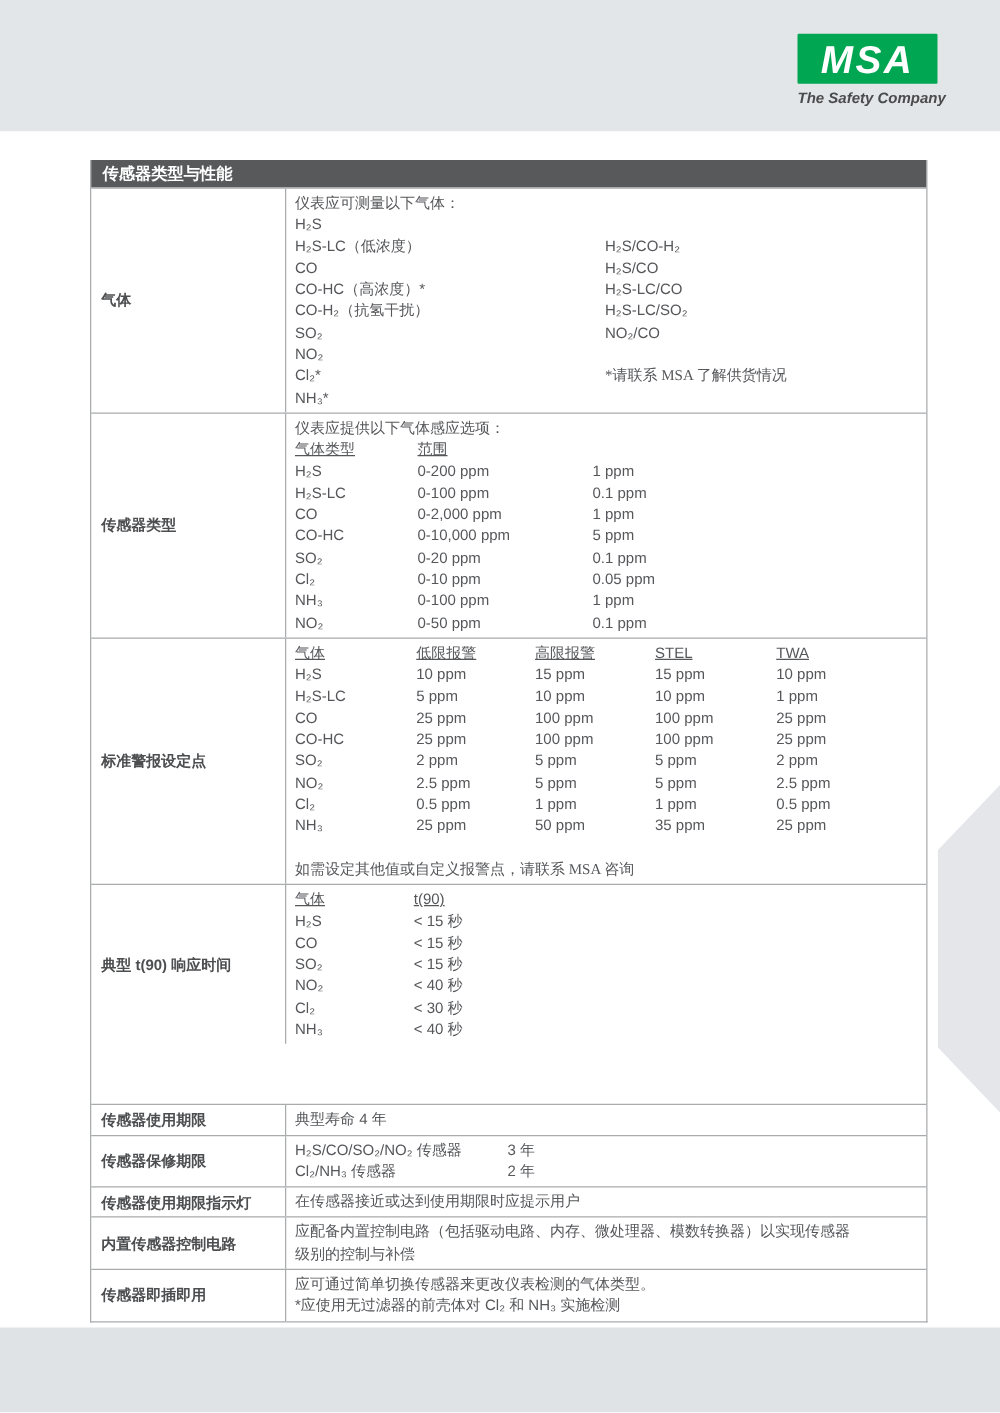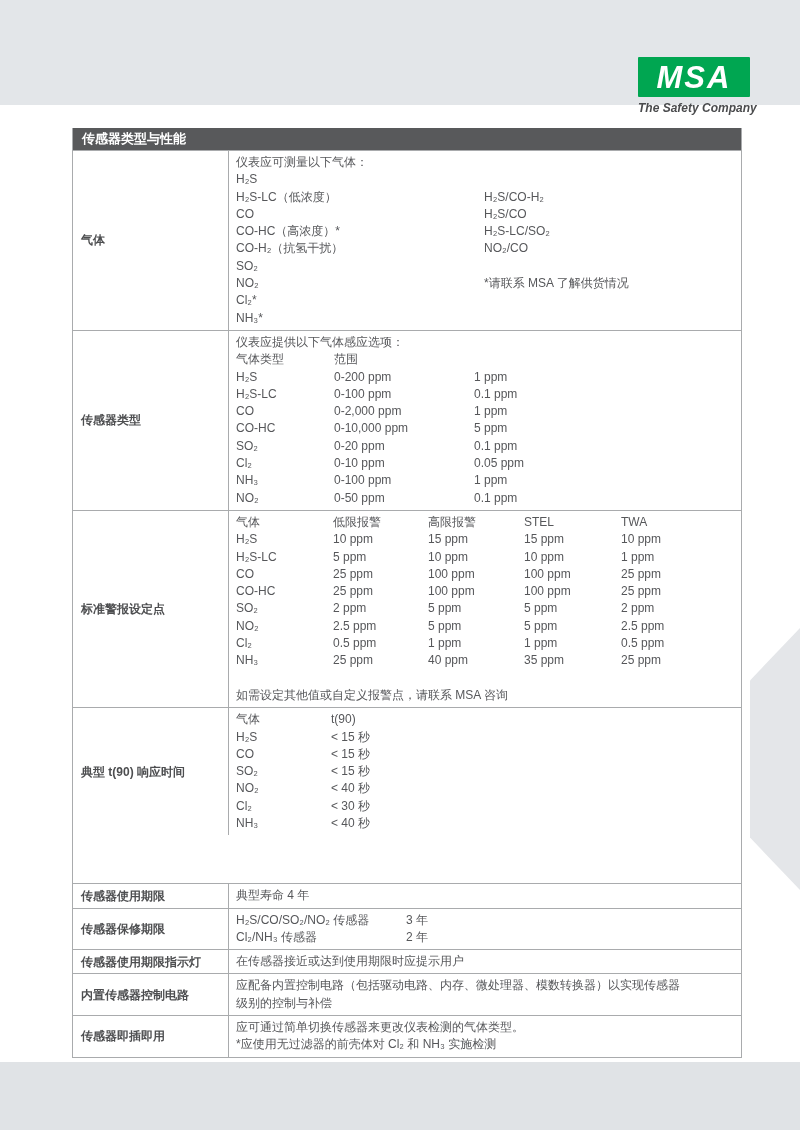--- a/index.html
+++ b/index.html
@@ -8,37 +8,37 @@
     background:#ffffff;
     font-family:"Liberation Sans","DejaVu Sans",sans-serif;
     color:#56575a;
   }
   .band-top{position:absolute;top:0;left:0;width:800px;height:105px;background:#e3e6e9;}
   .band-bottom{position:absolute;left:0;bottom:0;width:800px;height:68px;background:#e0e3e6;}
   .chevron{position:absolute;top:628px;right:0;width:50px;height:262px;background:#e4e6e9;
     clip-path:polygon(100% 0,0 20%,0 80%,100% 100%);}
   
   .logo{position:absolute;top:27px;left:638px;width:112px;}
-  .logo-box{height:40px;display:flex;align-items:center;justify-content:center;border-radius:1px;margin-top:30px;}
+  .logo-box{height:40px;display:flex;align-items:center;justify-content:center;border-radius:1px;}
   .logo-text{color:#fff;font-weight:bold;font-style:italic;font-size:31px;letter-spacing:2px;line-height:1;}
   .logo-tagline{margin-top:4px;font-size:12px;font-weight:bold;font-style:italic;color:#4a4b4d;text-align:right;white-space:nowrap;}
   
   .spec{position:absolute;left:72px;top:128px;width:670px;border:1px solid #a9abad;border-top:none;box-sizing:border-box;font-size:12px;}
   .spec-header{background:#58595b;color:#fff;font-weight:bold;font-size:13px;height:22px;line-height:22px;padding:0 9px;}
   .trow{display:flex;border-top:1px solid #a9abad;}
   .trow:first-of-type{border-top:none;}
   .tlabel{flex:0 0 156px;width:156px;border-right:1px solid #a9abad;display:flex;align-items:center;
     padding:2px 8px;font-weight:bold;color:#4d4e50;box-sizing:border-box;line-height:16px;}
   .tcontent{flex:1;padding:3px 0 3px 7px;box-sizing:border-box;line-height:17.3px;}
-  .u{}
+  .u{text-decoration:underline;}
   .gas-cols{display:flex;}
   .gas-left{width:248px;flex:0 0 248px;}
   .gas-right{flex:1;}
   .sp1{height:17.3px;}
-  .mt1{margin-top:17.3px;}
+  .mt1{margin-top:17.3px;font-family:Liberation Serif, serif;}
   .cols3{display:grid;grid-template-columns:98px 140px 1fr;}
   .cols5{display:grid;grid-template-columns:97px 95px 96px 97px 1fr;}
   .cols2t{display:grid;grid-template-columns:95px 1fr;}
   .cols2w{display:grid;grid-template-columns:170px 1fr;}
   .h-life{min-height:22px;margin-top:48px;}
   .h-warranty{min-height:40px;}
   .h-ind{min-height:21px;}
   .h-fault{min-height:22px;}
   .h-circuit{min-height:38px;}
   .h-pnp{min-height:40px;justify-content:flex-end;}
@@ -74,20 +74,21 @@
             <div>SO₂</div>
             <div>NO₂</div>
             <div>Cl₂*</div>
             <div>NH₃*</div>
           </div>
         <div class="gas-right">
           <div class="sp1"></div>
           <div>
               <div>H₂S/CO-H₂</div>
               <div>H₂S/CO</div>
+              <div>H₂S-LC/CO</div>
               <div>H₂S-LC/SO₂</div>
               <div>NO₂/CO</div>
             </div>
           <div class="mt1">*请联系 MSA 了解供货情况</div>
         </div>
       </div>
     </div>
   </div>
 
   <div class="trow" style="min-height:176px;">
@@ -168,21 +169,21 @@
           <div>5 ppm</div>
           <div>5 ppm</div>
           <div>2.5 ppm</div>
           <div>Cl₂</div>
           <div>0.5 ppm</div>
           <div>1 ppm</div>
           <div>1 ppm</div>
           <div>0.5 ppm</div>
           <div>NH₃</div>
           <div>25 ppm</div>
-          <div>40 ppm</div>
+          <div>50 ppm</div>
           <div>35 ppm</div>
           <div>25 ppm</div>
         </div>
       <div class="mt1">如需设定其他值或自定义报警点，请联系 MSA 咨询</div>
     </div>
   </div>
 
   <div class="trow" style="min-height:123px;">
     <div class="tlabel">典型 t(90) 响应时间</div>
     <div class="tcontent">

